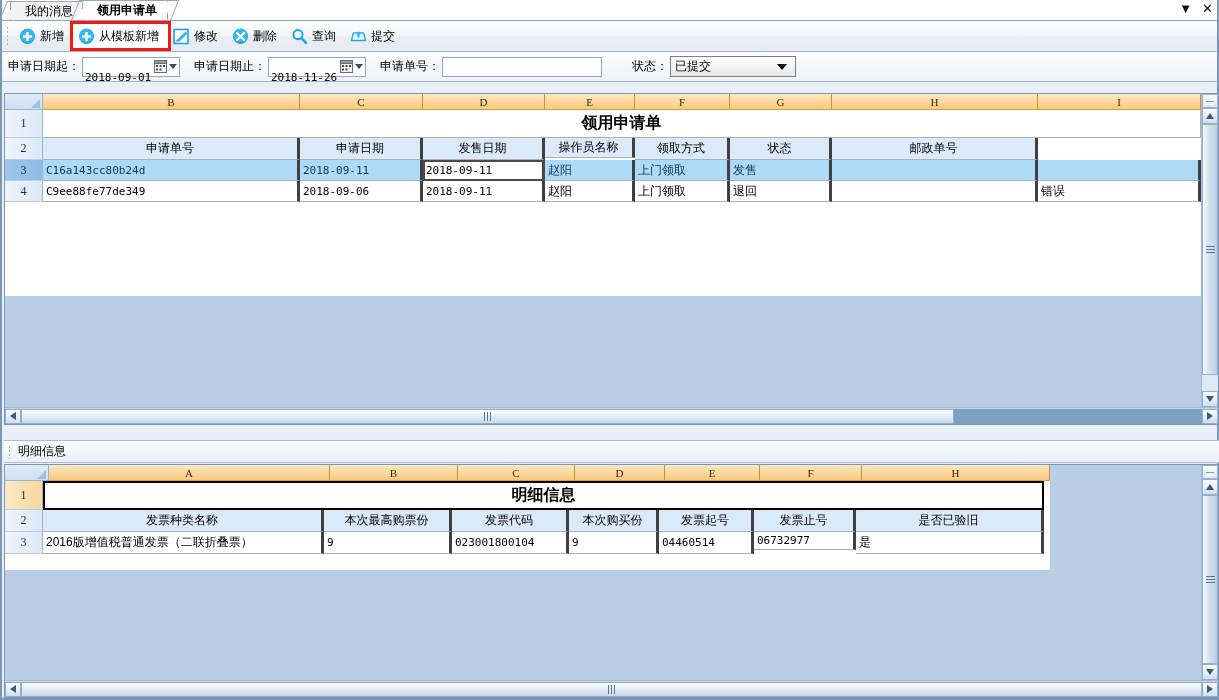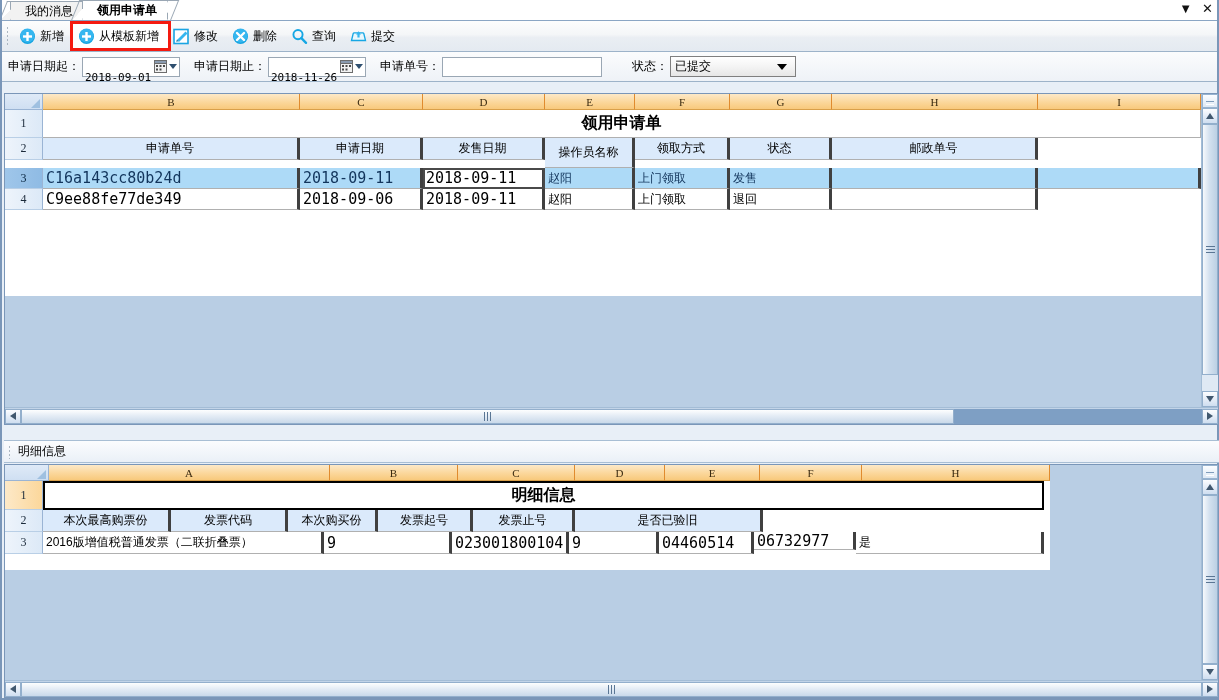--- a/index.html
+++ b/index.html
@@ -225,21 +225,21 @@
     border-right: 3px solid #404040;
     border-bottom: 1px solid #b0b0b0;
     display: flex; align-items: center;
     padding: 0 3px;
     font-size: 12px;
     color: #000;
     overflow: hidden;
     white-space: nowrap;
     background: transparent;
   }
-  .cell.mono { font-family: "DejaVu Sans Mono", monospace; font-size: 15px; }
+  .cell.mono { font-family: "DejaVu Sans Mono", monospace; font-size: 11px; }
   .hdrcell {
     background: #dbeafb;
     justify-content: center;
     color: #000;
     font-size: 12px;
   }
   .titlecell {
     font-weight: bold;
     font-size: 16px;
     justify-content: center;
@@ -479,21 +479,21 @@
     <div class="grid-row" style="width:1196px;">
       <div class="rowhdr" style="height:28px">1</div>
       <div class="cell titlecell" style="width:1158px;height:28px;border-right:1px solid #b0b0b0;">领用申请单</div>
     </div>
 
     <div class="grid-row" style="width:1196px;">
       <div class="rowhdr" style="height:22px">2</div>
       <div class="cell hdrcell" style="width:257px;height:22px">申请单号</div>
       <div class="cell hdrcell" style="width:123px;height:22px">申请日期</div>
       <div class="cell hdrcell" style="width:122px;height:22px">发售日期</div>
-      <div class="cell hdrcell" style="width:90px;height:30px">操作员名称</div>
+      <div class="cell hdrcell" style="width:90px;height:20px">操作员名称</div>
       <div class="cell hdrcell" style="width:95px;height:22px">领取方式</div>
       <div class="cell hdrcell" style="width:102px;height:22px">状态</div>
       <div class="cell hdrcell" style="width:206px;height:22px">邮政单号</div>
     </div>
 
     <div class="grid-row selrow" style="width:1196px;">
       <div class="rowhdr sel" style="height:21px">3</div>
       <div class="cell mono" style="width:257px;height:21px">C16a143cc80b24d</div>
       <div class="cell mono" style="width:123px;height:21px">2018-09-11</div>
       <div class="cell mono focus-cell" style="width:122px;height:21px">2018-09-11</div>
@@ -506,20 +506,21 @@
 
     <div class="grid-row" style="width:1196px;">
       <div class="rowhdr" style="height:21px">4</div>
       <div class="cell mono" style="width:257px;height:21px">C9ee88fe77de349</div>
       <div class="cell mono" style="width:123px;height:21px">2018-09-06</div>
       <div class="cell mono" style="width:122px;height:21px">2018-09-11</div>
       <div class="cell" style="width:90px;height:21px">赵阳</div>
       <div class="cell" style="width:95px;height:21px">上门领取</div>
       <div class="cell" style="width:102px;height:21px">退回</div>
       <div class="cell" style="width:206px;height:21px"></div>
+      <div class="cell" style="width:163px;height:21px">错误</div>
     </div>
 
     <div style="position:absolute;left:0;top:202px;right:17px;bottom:17px;background:#b9cee4;"></div>
 
     <div class="vsb" style="bottom:17px;">
       <div class="sb-splitbox"></div>
       <div class="sb-arrow">
           <span class="tri-up"></span>
         </div>
       <div class="vsb-track">
@@ -567,20 +568,21 @@
       <div class="colhdr" style="width:188px;border-right:1px solid #e08b2e">H</div>
     </div>
 
     <div class="grid-row" style="width:1045px;">
       <div class="rowhdr" style="height:29px;background:linear-gradient(to right,#fde9c8,#fbd79b)">1</div>
       <div class="cell titlecell" style="width:1001px;height:29px;border:2px solid #000;">明细信息</div>
     </div>
 
     <div class="grid-row" style="width:1045px;">
       <div class="rowhdr" style="height:22px">2</div>
+      <div class="cell hdrcell" style="width:281px;height:22px">发票种类名称</div>
       <div class="cell hdrcell" style="width:128px;height:22px">本次最高购票份</div>
       <div class="cell hdrcell" style="width:117px;height:22px">发票代码</div>
       <div class="cell hdrcell" style="width:90px;height:22px">本次购买份</div>
       <div class="cell hdrcell" style="width:95px;height:22px">发票起号</div>
       <div class="cell hdrcell" style="width:102px;height:22px">发票止号</div>
       <div class="cell hdrcell" style="width:188px;height:22px">是否已验旧</div>
     </div>
 
     <div class="grid-row" style="width:1045px;">
       <div class="rowhdr" style="height:22px">3</div>

